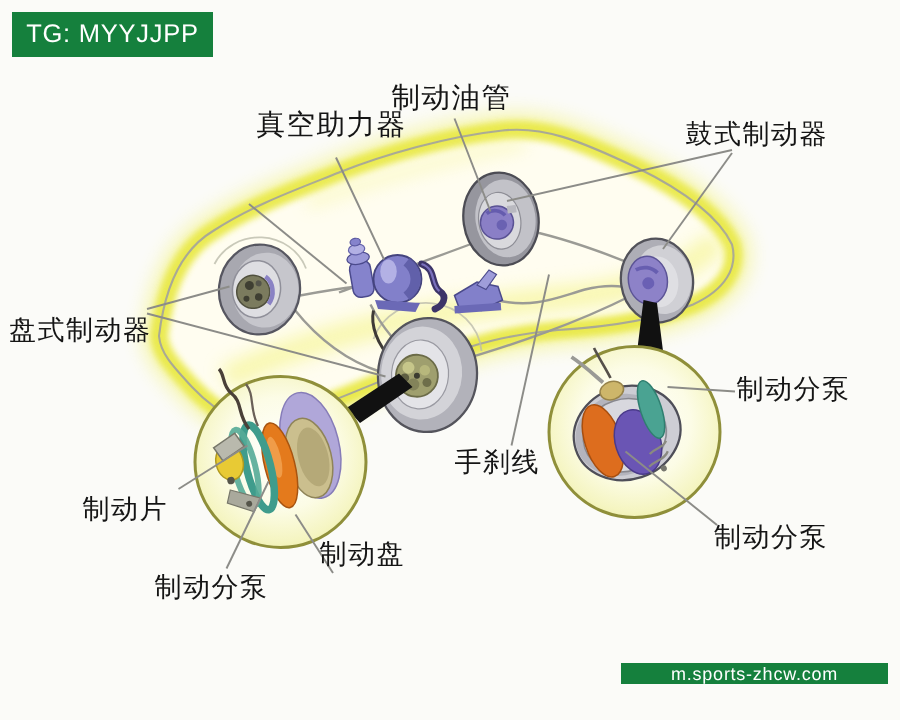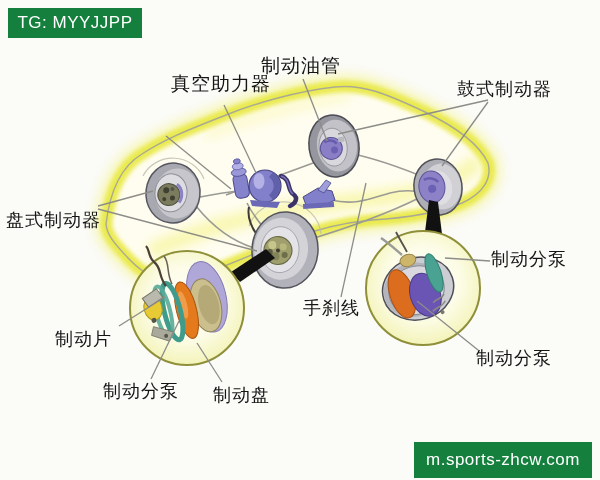--- a/index.html
+++ b/index.html
@@ -12,21 +12,21 @@
   .label{
     position:absolute;color:#151515;font-weight:400;
     font-size:18px;letter-spacing:1px;white-space:nowrap;line-height:1;
   }
   .watermark{
     position:absolute;background:#15803d;color:#ffffff;
     display:flex;align-items:center;justify-content:center;
     font-size:17px;letter-spacing:.5px;
   }
   #wm-tl{left:8px;top:8px;width:134px;height:30px;}
-  #wm-br{left:414px;top:442px;width:178px;height:36px;font-size:17px;}
+  #wm-br{left:414px;top:442px;width:178px;height:14px;font-size:12px;}
 </style>
 </head>
 <body>
 
 <div id="stage">
 
 <svg id="drawing" width="600" height="480" viewBox="0 0 600 480">
   <defs>
     <radialGradient id="magGrad" cx="50%" cy="45%" r="60%">
       <stop offset="0%" stop-color="#ffffff"></stop>
@@ -205,21 +205,21 @@
     <line x1="478" y1="350" x2="417" y2="301"></line>
   </g>
 </svg>
 
 <div class="label" style="left:261px;top:56px;font-size:19px;">制动油管</div>
 <div class="label" style="left:171px;top:74px;font-size:19px;">真空助力器</div>
 <div class="label" style="left:457px;top:80px;">鼓式制动器</div>
 <div class="label" style="left:6px;top:183px;margin-top:28px;">盘式制动器</div>
 <div class="label" style="left:55px;top:330px;">制动片</div>
 <div class="label" style="left:103px;top:382px;">制动分泵</div>
-<div class="label" style="left:213px;top:386px;">制动盘</div>
+<div class="label" style="left:213px;top:360px;">制动盘</div>
 <div class="label" style="left:303px;top:299px;text-align:center;">手刹线</div>
 <div class="label" style="left:491px;top:250px;">制动分泵</div>
 <div class="label" style="left:476px;top:349px;">制动分泵</div>
 
 <div id="wm-tl" class="watermark">TG: MYYJJPP</div>
 <div id="wm-br" class="watermark">m.sports-zhcw.com</div>
 
 </div>
 
 </body></html>

